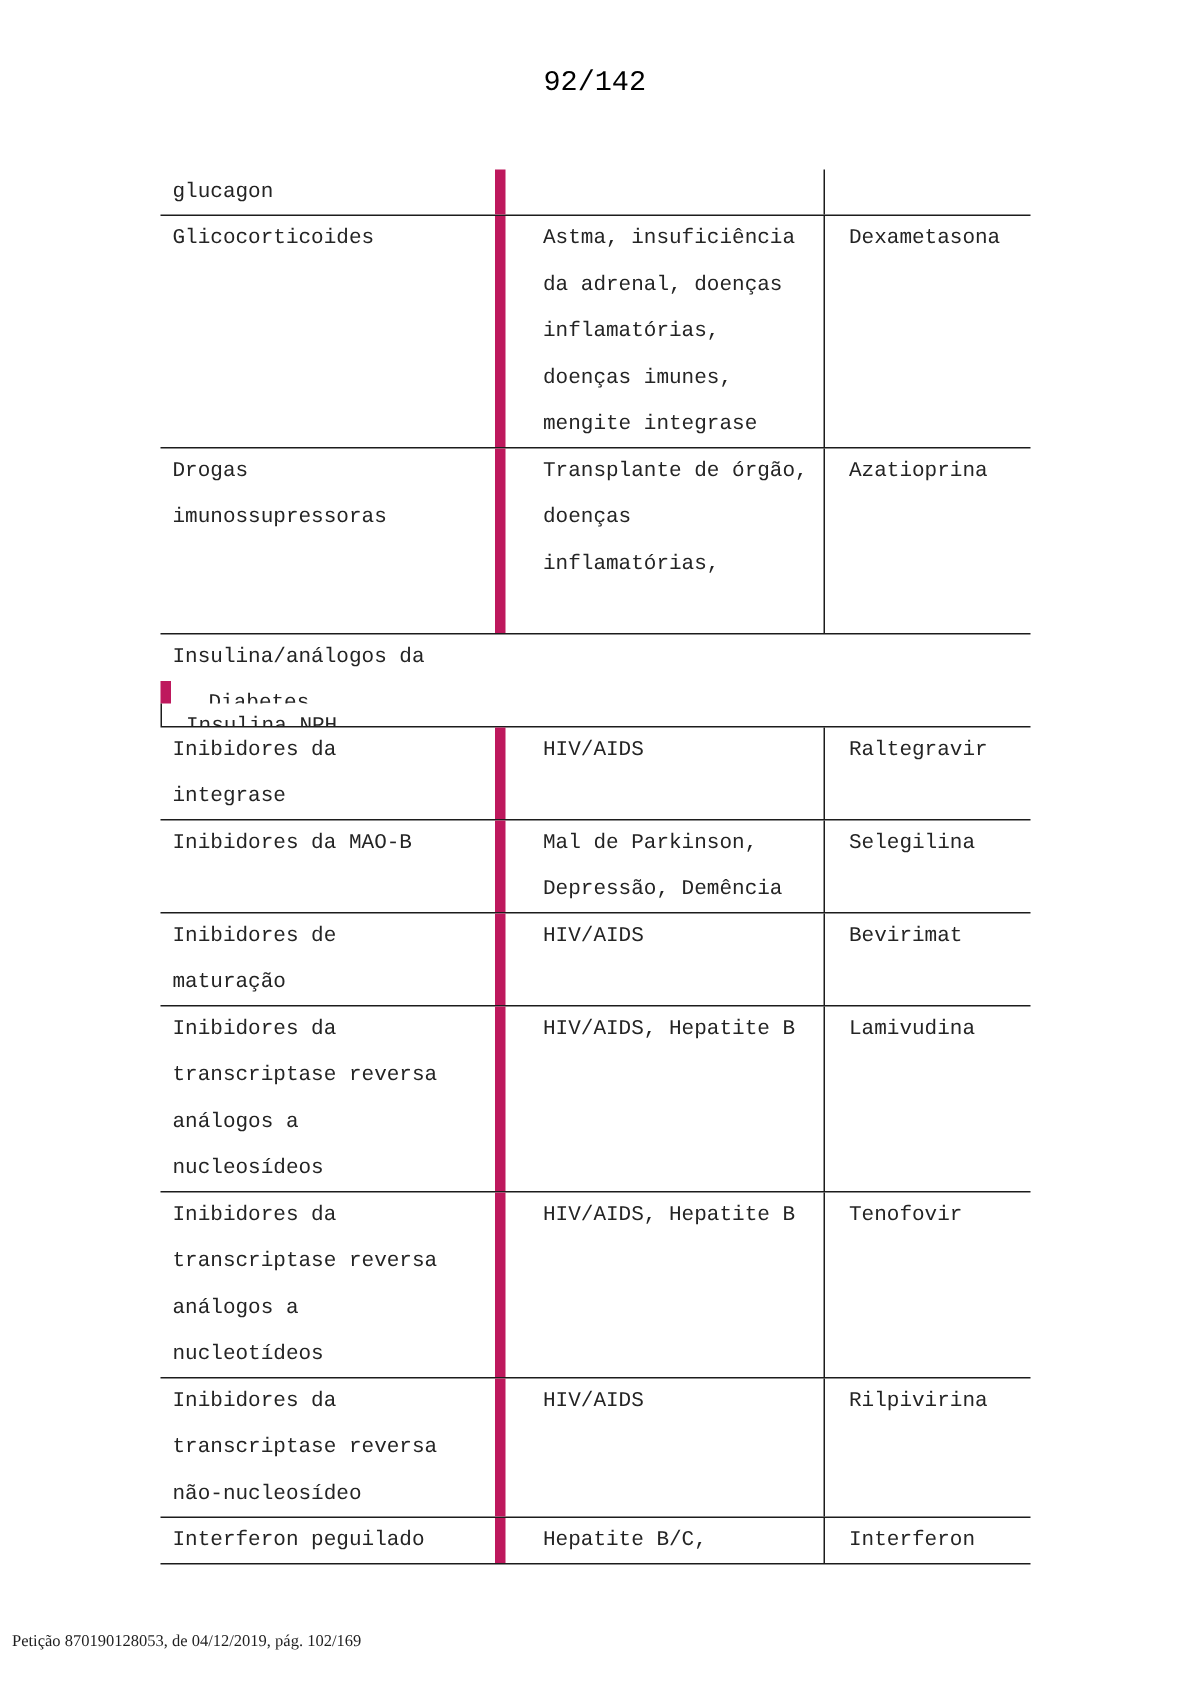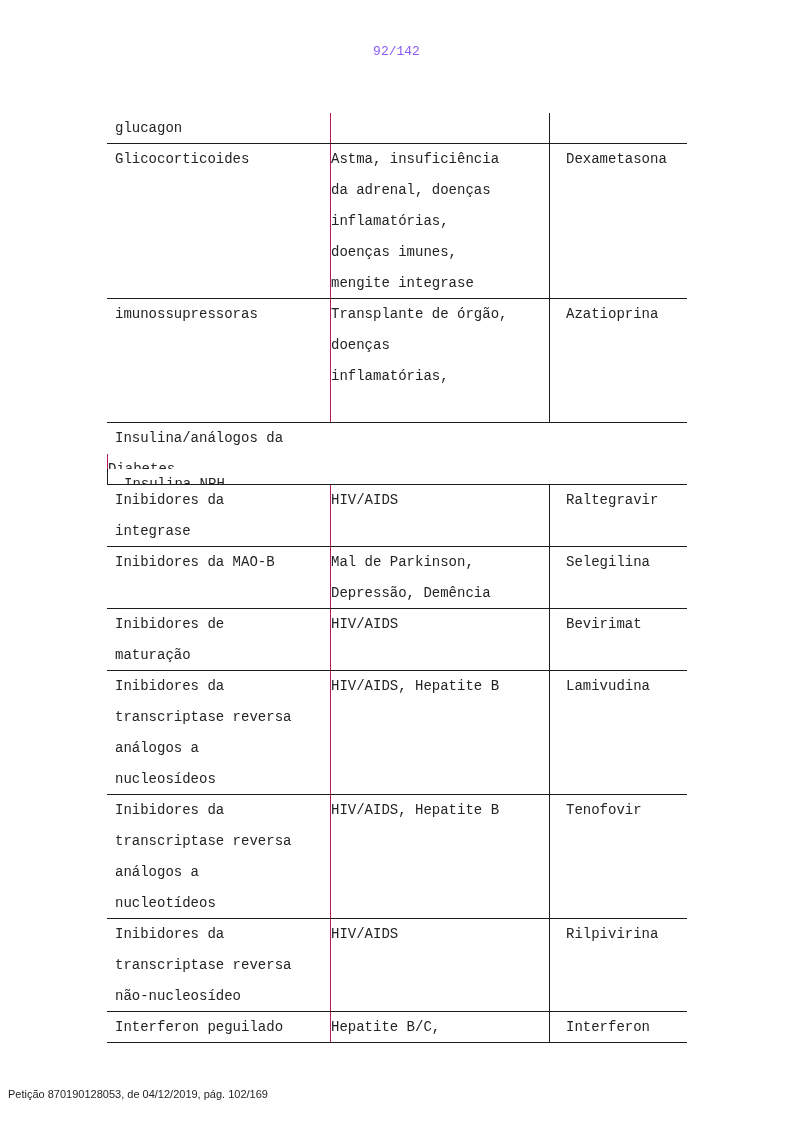--- a/index.html
+++ b/index.html
@@ -15,56 +15,56 @@
     overflow: hidden;
     font-family: "Liberation Mono", "DejaVu Sans Mono", monospace;
     color: #242424;
   }
   .page-number {
     position: absolute;
     top: 44px;
     left: 0;
     width: 100%;
     text-align: center;
-    font-size: 13px;
-    color: #8b5cf6;
+    font-size: 19px;
+    color: #000000;
   }
   .drug-table {
     position: absolute;
     left: 107px;
     top: 113px;
     width: 580px;
   }
   .row {
     display: flex;
     box-sizing: border-box;
     border-bottom: 1px solid #1c1c1c;
   }
   .cell {
     display: flex;
     flex-direction: column;
     justify-content: flex-start;
     box-sizing: border-box;
     overflow: hidden;
   }
   .col1 { width: 223px; padding-left: 8px; }
-  .col2 { width: 219px; border-left: 1px solid #be185d; padding-left: 0; }
+  .col2 { width: 219px; border-left: 7px solid #be185d; padding-left: 25px; }
   .col3 { width: 138px; border-left: 1px solid #1c1c1c; padding-left: 16px; }
   .line {
     height: 31px;
     line-height: 31px;
     font-size: 14px;
     white-space: nowrap;
     color: #242424;
   }
   .footer {
     position: absolute;
     left: 8px;
     top: 1088px;
-    font-family: Liberation Sans, sans-serif;
+    font-family: Liberation Serif, serif;
     font-size: 11px;
     color: #1f1f1f;
   }
 </style>
 </head>
 <body>
 
 <div class="page">
   <div class="page-number">92/142</div>
 
@@ -86,20 +86,21 @@
           <div class="line">inflamatórias,</div>
           <div class="line">doenças imunes,</div>
           <div class="line">mengite integrase</div>
         </div>
         <div class="cell col3">
           <div class="line">Dexametasona</div>
         </div>
       </div>
       <div class="row" style="height: 124px;">
         <div class="cell col1">
+          <div class="line">Drogas</div>
           <div class="line">imunossupressoras</div>
         </div>
         <div class="cell col2">
           <div class="line">Transplante de órgão,</div>
           <div class="line">doenças</div>
           <div class="line">inflamatórias,</div>
         </div>
         <div class="cell col3">
           <div class="line">Azatioprina</div>
         </div>

